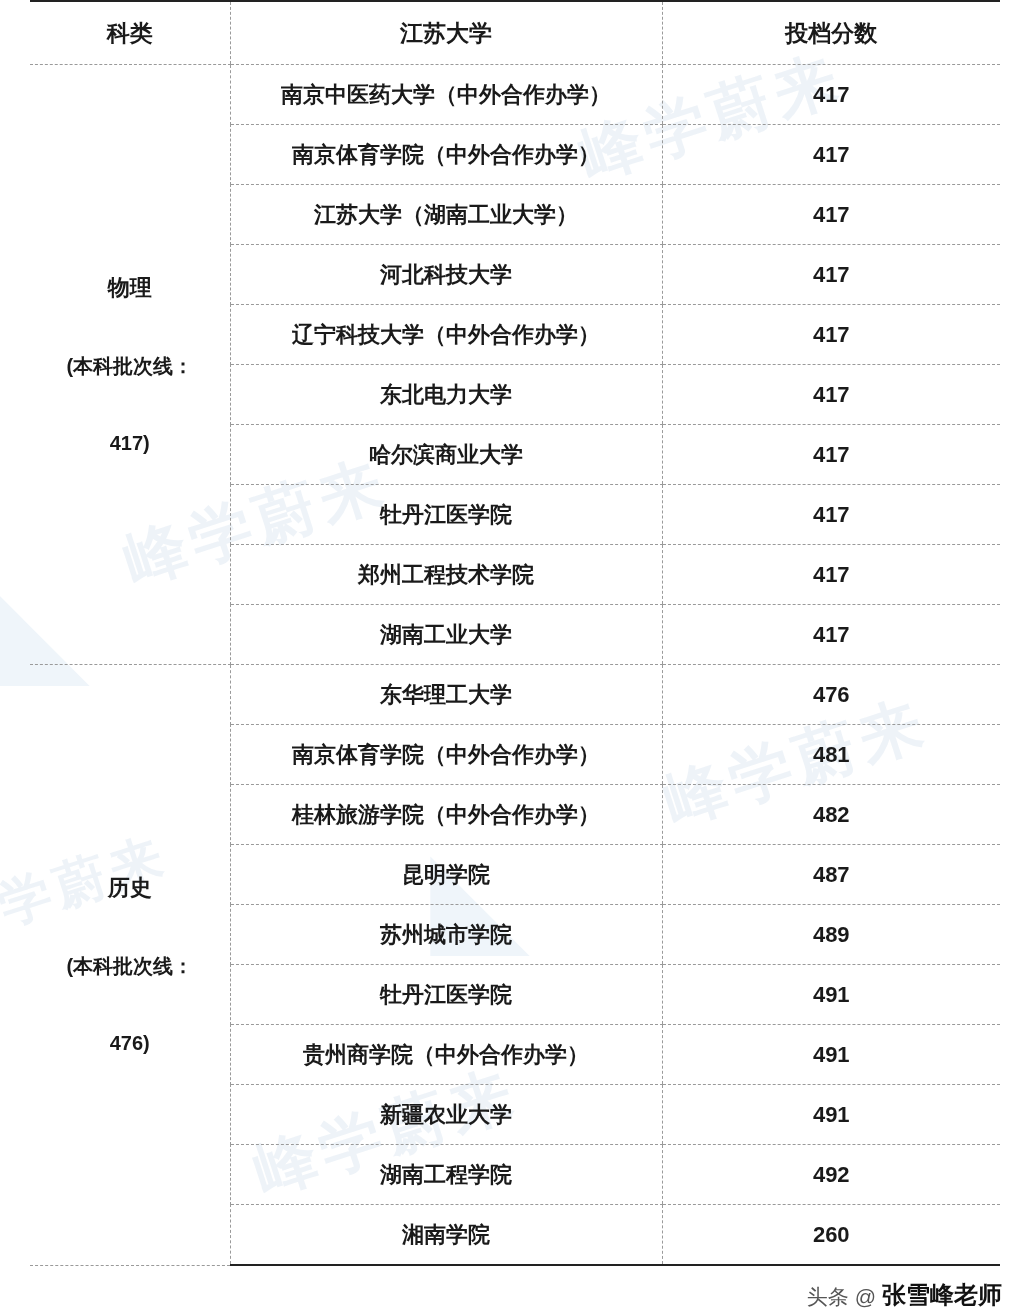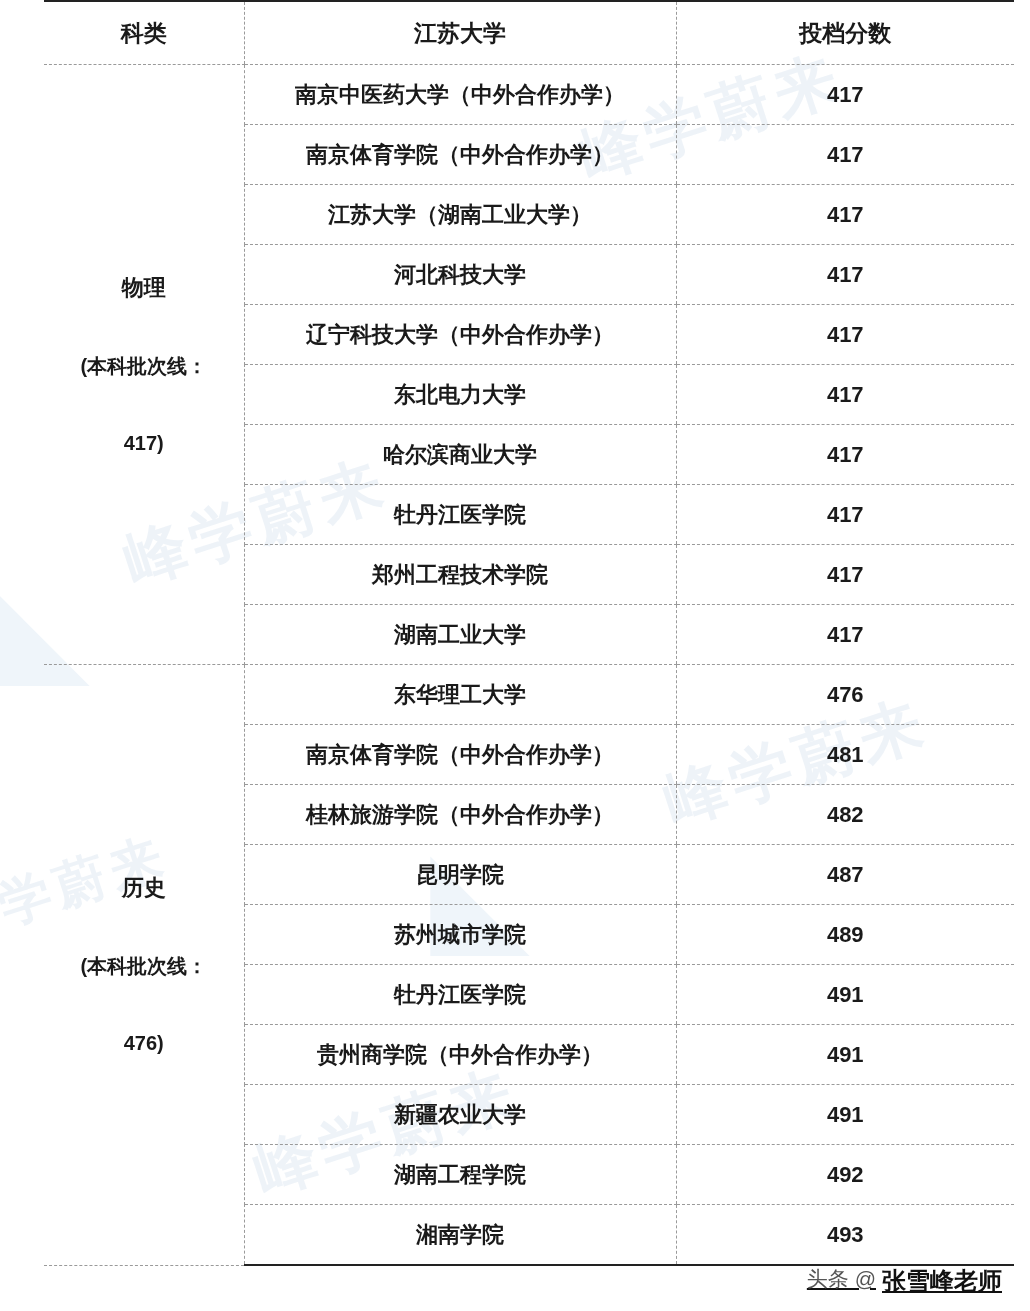--- a/index.html
+++ b/index.html
@@ -46,21 +46,21 @@
     line-height: 1;
     font-family: "Liberation Sans", "DejaVu Sans", sans-serif;
   }
   .wm-logo-1 { left: -10px; top: 560px; }
   .wm-logo-2 { left: 430px; top: 830px; }
 
   
   .table-wrap {
     position: relative;
     z-index: 1;
-    padding: 0 44px;
+    padding: 0 30px;
     box-sizing: border-box;
     width: 919px;
   }
   table.score-table {
     width: 970px;
     border-collapse: collapse;
     table-layout: fixed;
   }
   table.score-table tr.header-row > * {
     border-top: 2px solid #222;
@@ -101,29 +101,28 @@
     border-bottom: 1px solid #6d6d6d;
   }
   tr.last-row td {
     border-bottom: 2px solid #222;
   }
 
   
   .footer-credit {
     position: absolute;
     right: 28px;
-    bottom: 14px;
+    bottom: 0;
     z-index: 3;
     display: flex;
-    align-items: flex-start;
+    align-items: flex-end;
     font-size: 24px;
     font-weight: bold;
     color: #111;
     font-family: "Liberation Sans", "DejaVu Sans", sans-serif;
-    text-decoration: underline;
   }
   .footer-credit .toutiao {
     font-weight: normal;
     font-size: 21px;
     color: #555;
     margin-right: 6px;
   }
 </style>
 </head>
 <body>
@@ -234,21 +233,21 @@
       <tr>
         <td>新疆农业大学</td>
         <td>491</td>
       </tr>
       <tr>
         <td>湖南工程学院</td>
         <td>492</td>
       </tr>
       <tr class="last-row">
         <td>湘南学院</td>
-        <td>493</td>
+        <td>260</td>
       </tr>
     </tbody>
   </table>
 </div>
 
 <div class="footer-credit">
   <span class="toutiao">头条 @</span>
   <span>张雪峰老师</span>
 </div>
 

